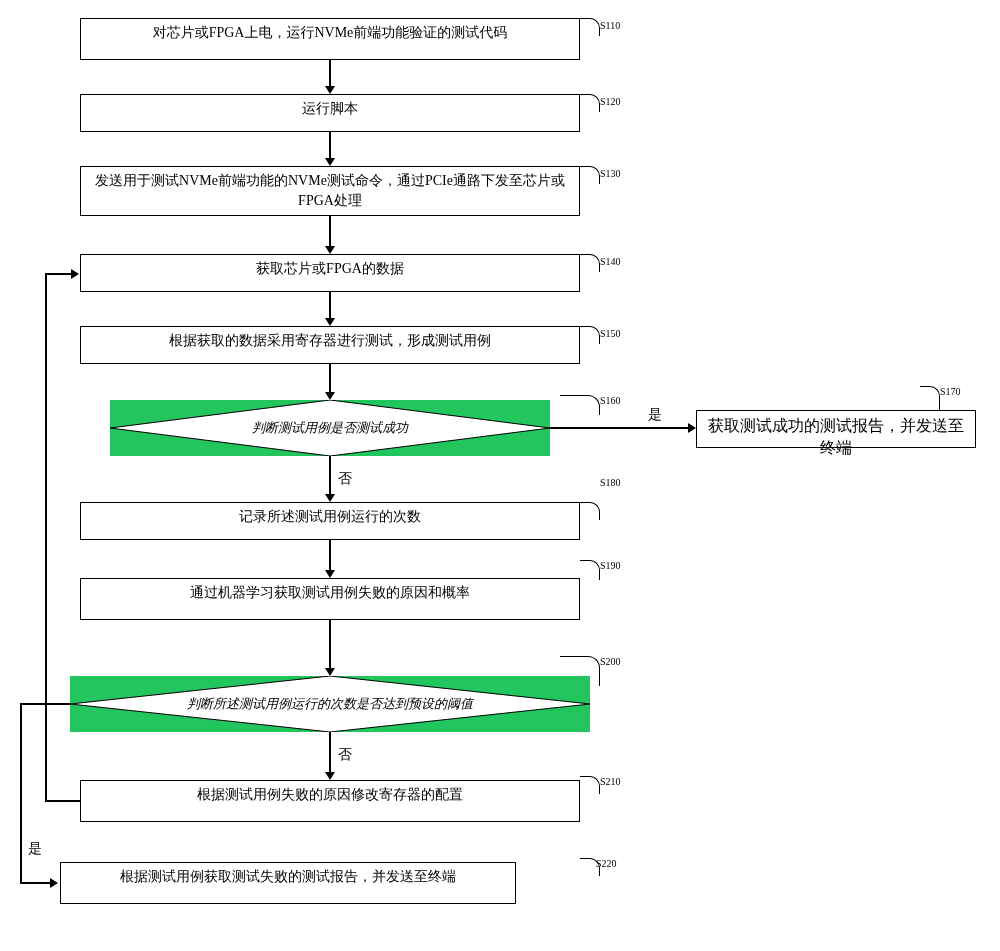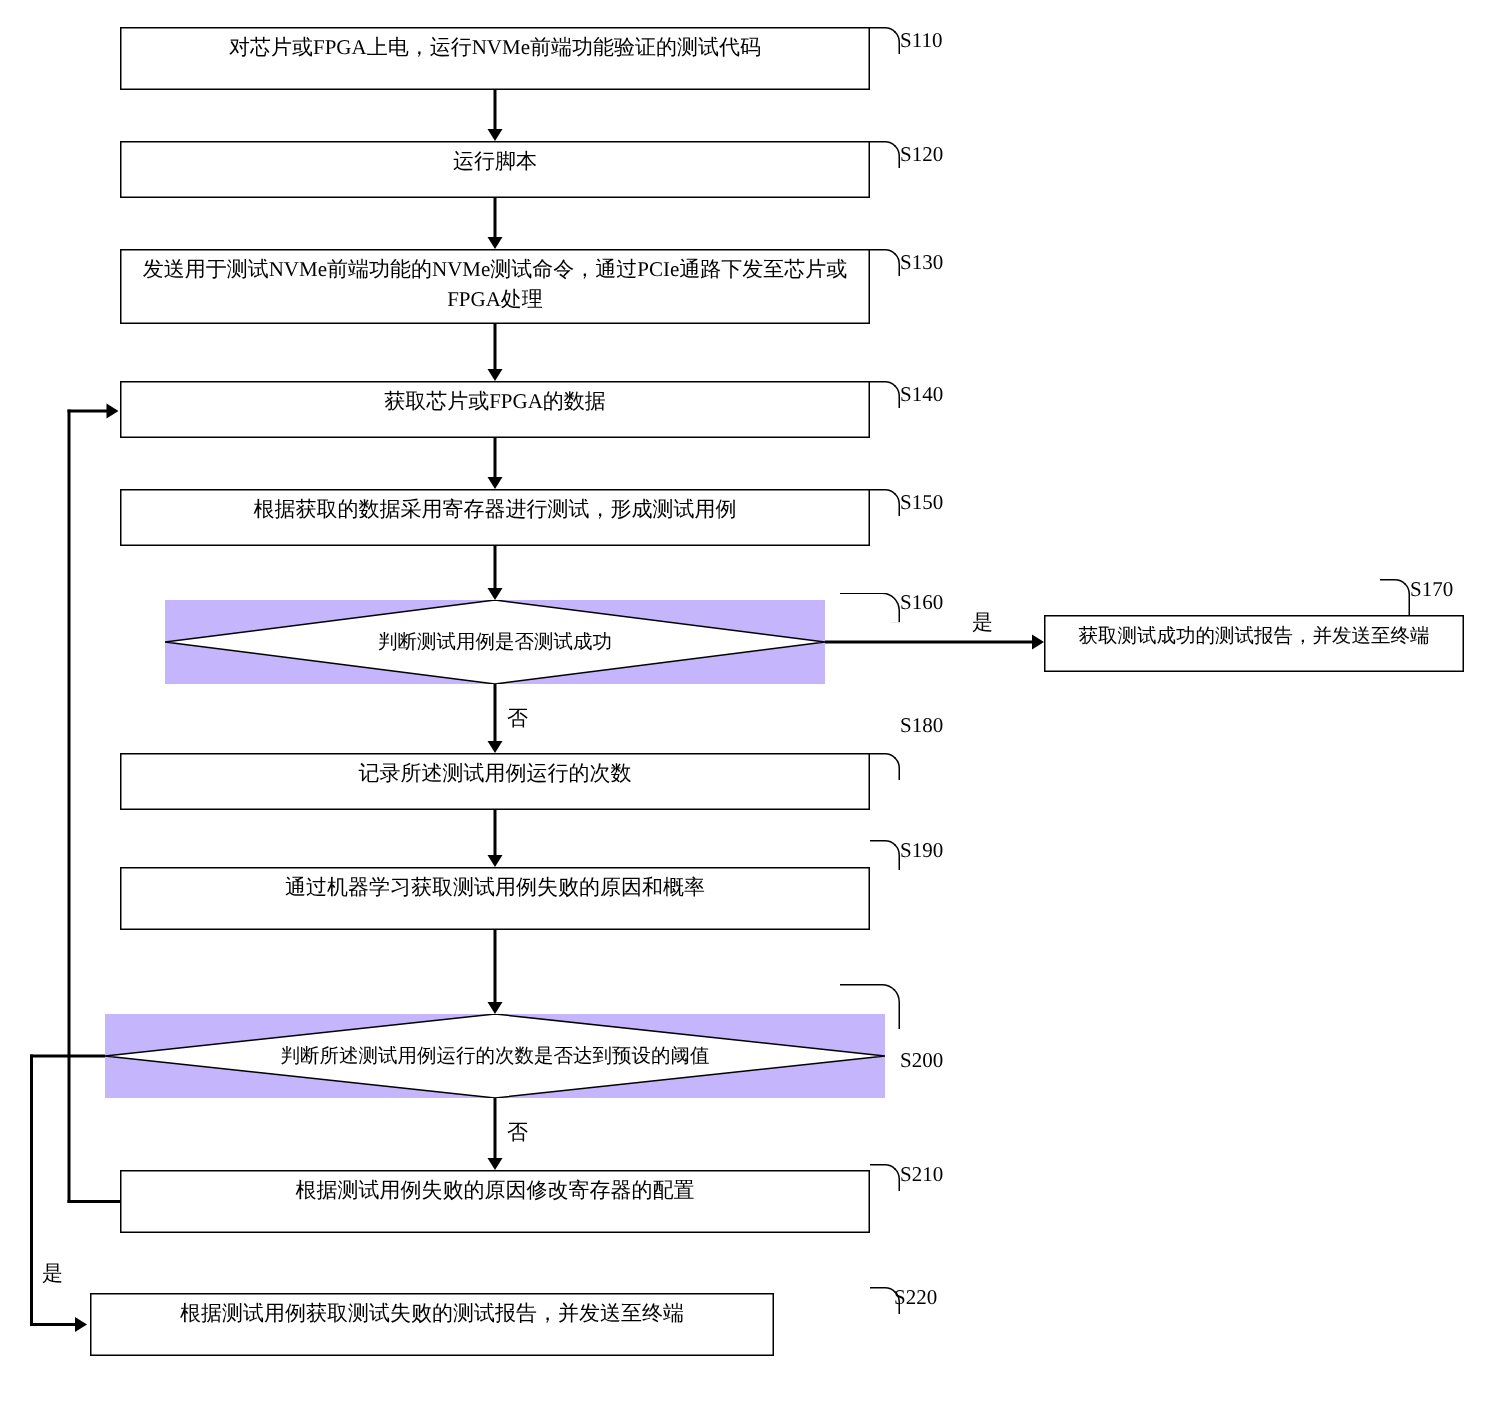--- a/index.html
+++ b/index.html
@@ -21,34 +21,35 @@
     border: 1px solid #000;
     background: #fff;
     display: flex;
     justify-content: center;
     text-align: center;
     padding: 4px 8px;
     line-height: 1.4;
   }
   .diamond {
     position: absolute;
-    background: #c4b5fd;
+    background: #22c55e;
+    font-style: italic;
   }
   .diamond svg { position: absolute; top:0; left:0; }
   .diamond .dlabel {
     position: absolute;
     top:0; left:0; width:100%; height:100%;
     display:flex; align-items:center; justify-content:center;
     text-align:center;
     padding: 0 40px;
     font-size: 13px;
   }
   .step-label {
     position: absolute;
-    font-size: 14px;
+    font-size: 10px;
     text-align: right;
   }
   .edge-label {
     position: absolute;
     font-size: 14px;
   }
   .arrow-line {
     position: absolute;
     background: #000;
   }
@@ -118,21 +119,21 @@
         <span>判断测试用例是否测试成功</span>
       </div>
   </div>
   <div class="step-label" style="left:600px; top:395px;">S160</div>
   <div style="position:absolute; left:560px; top:395px; width:40px; height:20px; border-top:1px solid #000; border-right:1px solid #000; border-top-right-radius:12px;"></div>
 
   <div class="arrow-line" style="left:550px; top:427px; width:140px; height:2px;"></div>
   <div class="arrow-head ah-right" style="left:688px; top:423px;"></div>
   <div class="edge-label" style="left:648px; top:406px;">是</div>
 
-  <div class="box" style="left:696px; top:410px; width:280px; height:38px; font-size:13px;">
+  <div class="box" style="left:696px; top:410px; width:280px; height:38px; font-size:16px;">
     <span>获取测试成功的测试报告，并发送至终端</span>
   </div>
   <div class="step-label" style="left:940px; top:386px;">S170</div>
   <div style="position:absolute; left:920px; top:386px; width:20px; height:24px; border-top:1px solid #000; border-right:1px solid #000; border-top-right-radius:10px;"></div>
 
   <div class="arrow-line" style="left:329px; top:456px; width:2px; height:40px;"></div>
   <div class="arrow-head ah-down" style="left:325px; top:494px;"></div>
   <div class="edge-label" style="left:338px; top:470px;">否</div>
 
   <div class="box" style="left:80px; top:502px; width:500px; height:38px;">
@@ -154,21 +155,21 @@
   <div class="arrow-head ah-down" style="left:325px; top:668px;"></div>
 
   <div class="diamond" style="left:70px; top:676px; width:520px; height:56px;">
     <svg width="520" height="56" viewBox="0 0 520 56">
         <polygon points="260,0 520,28 260,56 0,28" fill="#fff" stroke="#000" stroke-width="1"></polygon>
       </svg>
     <div class="dlabel">
         <span>判断所述测试用例运行的次数是否达到预设的阈值</span>
       </div>
   </div>
-  <div class="step-label" style="left:600px; top:656px;margin-top:44px;">S200</div>
+  <div class="step-label" style="left:600px; top:656px;">S200</div>
   <div style="position:absolute; left:560px; top:656px; width:40px; height:30px; border-top:1px solid #000; border-right:1px solid #000; border-top-right-radius:12px;"></div>
 
   <div class="arrow-line" style="left:329px; top:732px; width:2px; height:42px;"></div>
   <div class="arrow-head ah-down" style="left:325px; top:772px;"></div>
   <div class="edge-label" style="left:338px; top:746px;">否</div>
 
   <div class="box" style="left:80px; top:780px; width:500px; height:42px;">
     <span>根据测试用例失败的原因修改寄存器的配置</span>
   </div>
   <div class="step-label" style="left:600px; top:776px;">S210</div>

